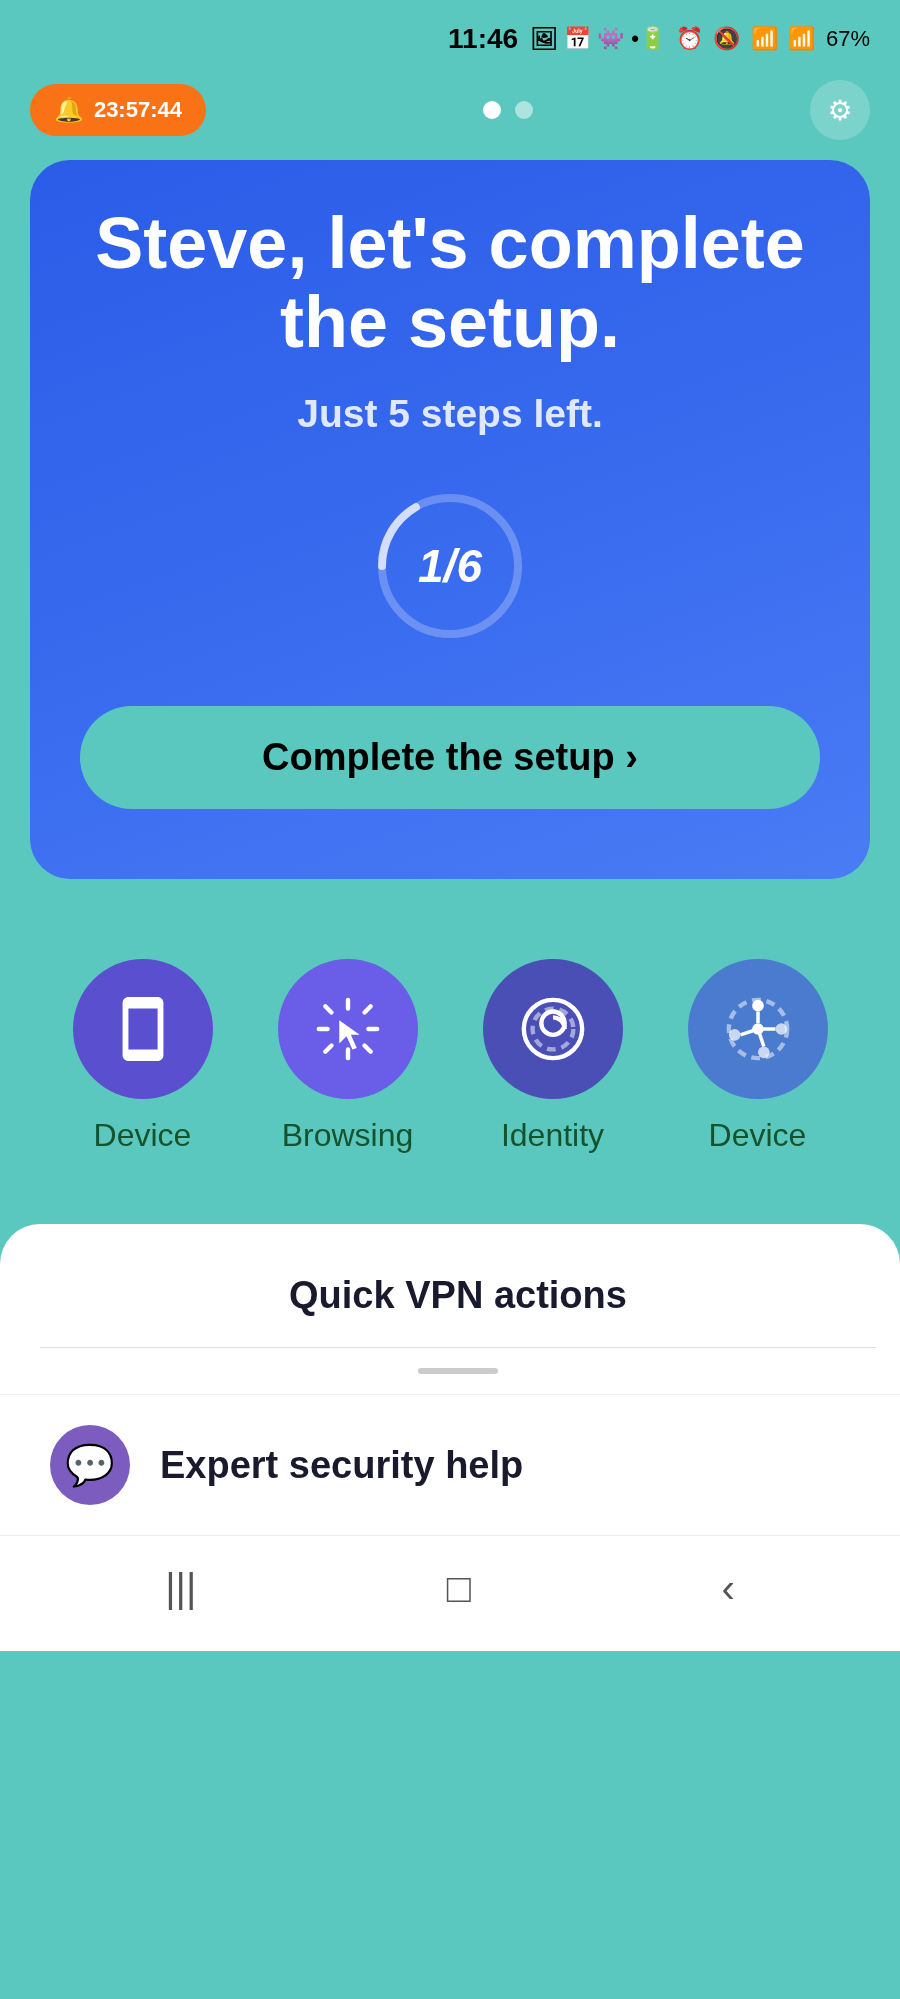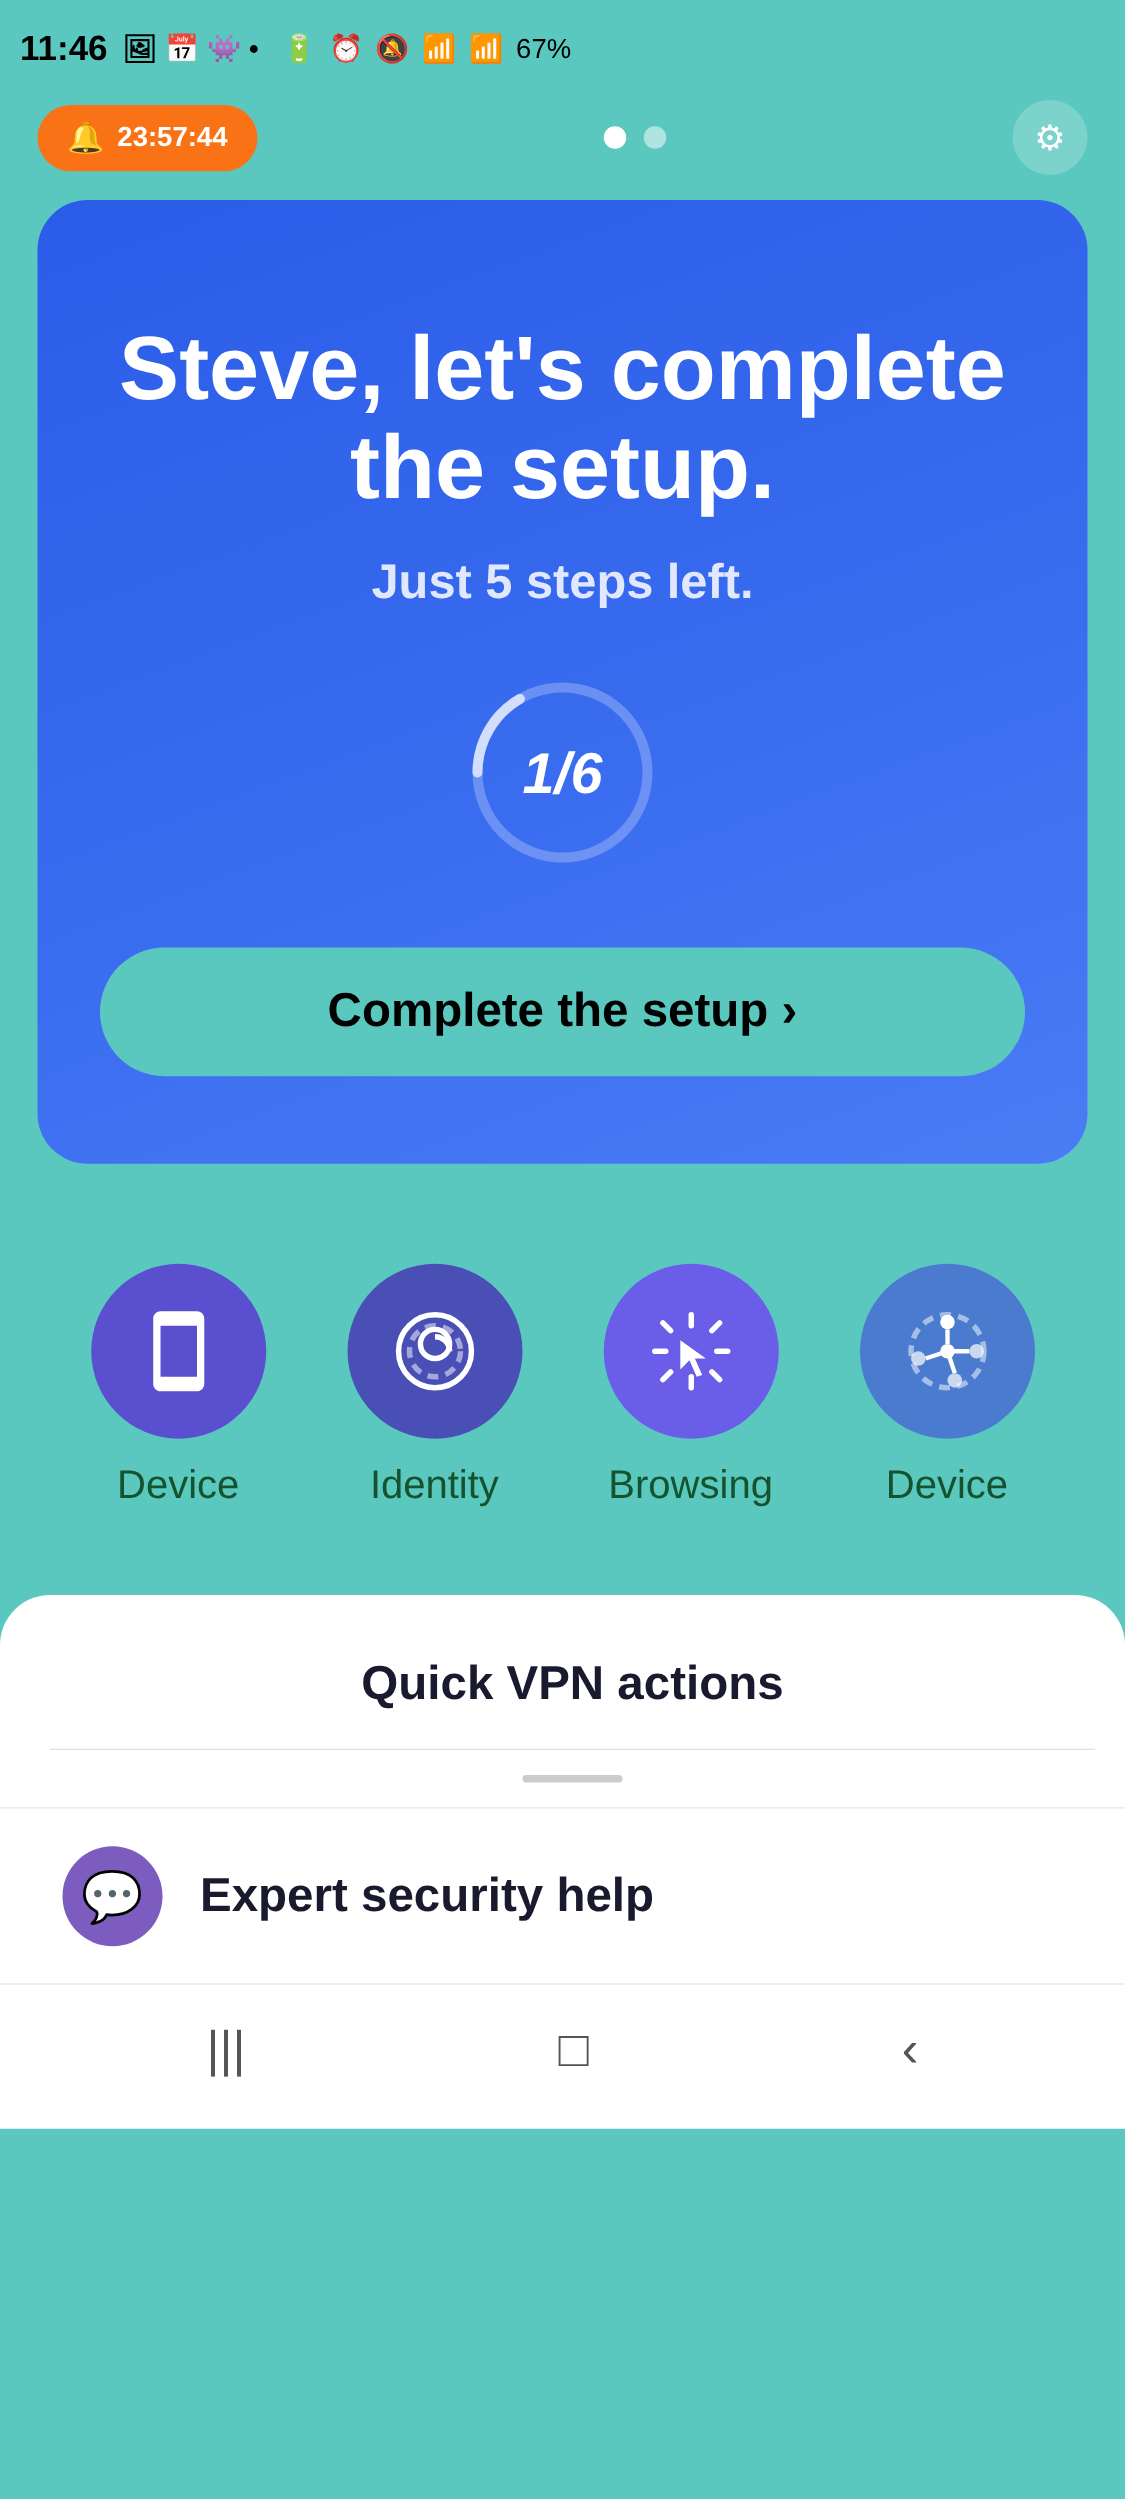--- a/index.html
+++ b/index.html
@@ -11,24 +11,23 @@
       font-family: 'Segoe UI', Arial, sans-serif;
       background: #5bc8c0;
       overflow-x: hidden;
     }
 
     
     .status-bar {
       background: #5bc8c0;
       display: flex;
       align-items: center;
-      justify-content: flex-start;
-      padding: 18px 30px 10px 16px;
+      justify-content: flex-end;
+      padding: 18px 30px 10px 30px;
       height: 70px;
-      gap: 19px;
     }
 
     .status-time {
       color: #000;
       font-size: 28px;
       font-weight: bold;
       display: flex;
       align-items: center;
       gap: 12px;
     }
@@ -102,21 +101,21 @@
 
     .dot-inactive {
       background: rgba(255,255,255,0.5);
     }
 
     
     .main-card {
       background: linear-gradient(160deg, #2a5ce8 0%, #3b6df0 60%, #4a7cf5 100%);
       border-radius: 40px;
       margin: 0 30px 40px 30px;
-      padding: 96px 50px 70px 50px;
+      padding: 44px 50px 70px 50px;
       text-align: center;
       position: relative;
     }
 
     .card-title {
       color: white;
       font-size: 72px;
       font-weight: 800;
       line-height: 1.1;
       margin-bottom: 30px;
@@ -370,54 +369,54 @@
   <div class="features-grid">
 
     <div class="feature-item">
       <div class="feature-icon-circle device-circle">
         <svg class="device-svg" viewBox="0 0 24 24">
           <path d="M17 1.01L7 1c-1.1 0-2 .9-2 2v18c0 1.1.9 2 2 2h10c1.1 0 2-.9 2-2V3c0-1.1-.9-1.99-2-1.99zM17 19H7V5h10v14z"></path>
           <circle cx="12" cy="20.5" r="0.5"></circle>
         </svg>
       </div>
       <span class="feature-label">Device</span>
+    </div>
+
+    <div class="feature-item">
+      <div class="feature-icon-circle browsing-circle">
+        <svg class="device-svg" viewBox="0 0 24 24">
+
+          <line x1="12" y1="2" x2="12" y2="5" stroke="white" stroke-width="1.5" stroke-linecap="round"></line>
+          <line x1="12" y1="19" x2="12" y2="22" stroke="white" stroke-width="1.5" stroke-linecap="round"></line>
+          <line x1="2" y1="12" x2="5" y2="12" stroke="white" stroke-width="1.5" stroke-linecap="round"></line>
+          <line x1="19" y1="12" x2="22" y2="12" stroke="white" stroke-width="1.5" stroke-linecap="round"></line>
+          <line x1="4.22" y1="4.22" x2="6.34" y2="6.34" stroke="white" stroke-width="1.5" stroke-linecap="round"></line>
+          <line x1="17.66" y1="17.66" x2="19.78" y2="19.78" stroke="white" stroke-width="1.5" stroke-linecap="round"></line>
+          <line x1="19.78" y1="4.22" x2="17.66" y2="6.34" stroke="white" stroke-width="1.5" stroke-linecap="round"></line>
+          <line x1="6.34" y1="17.66" x2="4.22" y2="19.78" stroke="white" stroke-width="1.5" stroke-linecap="round"></line>
+
+          <path d="M9 9 L9 17 L11.5 14.5 L13.5 19 L15 18.5 L13 14 L16 14 Z" fill="white"></path>
+        </svg>
+      </div>
+      <span class="feature-label">Browsing</span>
     </div>
 
     <div class="feature-item">
       <div class="feature-icon-circle identity-circle">
         <svg class="device-svg" viewBox="0 0 24 24">
           <circle cx="12" cy="10" r="4" fill="none" stroke="white" stroke-width="1.5"></circle>
           <circle cx="12" cy="12" r="10" fill="none" stroke="white" stroke-width="1.5"></circle>
           <circle cx="12" cy="12" r="7" fill="none" stroke="rgba(255,255,255,0.5)" stroke-width="1.5" stroke-dasharray="3 2"></circle>
           <path d="M12 8a4 4 0 0 1 4 4" fill="none" stroke="white" stroke-width="1.5"></path>
         </svg>
       </div>
       <span class="feature-label">Identity</span>
     </div>
 
     <div class="feature-item">
-      <div class="feature-icon-circle browsing-circle">
-        <svg class="device-svg" viewBox="0 0 24 24">
-
-          <line x1="12" y1="2" x2="12" y2="5" stroke="white" stroke-width="1.5" stroke-linecap="round"></line>
-          <line x1="12" y1="19" x2="12" y2="22" stroke="white" stroke-width="1.5" stroke-linecap="round"></line>
-          <line x1="2" y1="12" x2="5" y2="12" stroke="white" stroke-width="1.5" stroke-linecap="round"></line>
-          <line x1="19" y1="12" x2="22" y2="12" stroke="white" stroke-width="1.5" stroke-linecap="round"></line>
-          <line x1="4.22" y1="4.22" x2="6.34" y2="6.34" stroke="white" stroke-width="1.5" stroke-linecap="round"></line>
-          <line x1="17.66" y1="17.66" x2="19.78" y2="19.78" stroke="white" stroke-width="1.5" stroke-linecap="round"></line>
-          <line x1="19.78" y1="4.22" x2="17.66" y2="6.34" stroke="white" stroke-width="1.5" stroke-linecap="round"></line>
-          <line x1="6.34" y1="17.66" x2="4.22" y2="19.78" stroke="white" stroke-width="1.5" stroke-linecap="round"></line>
-
-          <path d="M9 9 L9 17 L11.5 14.5 L13.5 19 L15 18.5 L13 14 L16 14 Z" fill="white"></path>
-        </svg>
-      </div>
-      <span class="feature-label">Browsing</span>
-    </div>
-
-    <div class="feature-item">
       <div class="feature-icon-circle network-circle">
         <svg class="device-svg" viewBox="0 0 24 24">
 
           <circle cx="12" cy="12" r="10" fill="none" stroke="rgba(255,255,255,0.5)" stroke-width="1.5" stroke-dasharray="3 2"></circle>
 
           <circle cx="12" cy="4" r="2" fill="white"></circle>
           <circle cx="20" cy="12" r="2" fill="rgba(255,255,255,0.7)"></circle>
           <circle cx="4" cy="14" r="2" fill="rgba(255,255,255,0.7)"></circle>
           <circle cx="14" cy="20" r="2" fill="rgba(255,255,255,0.7)"></circle>
 

